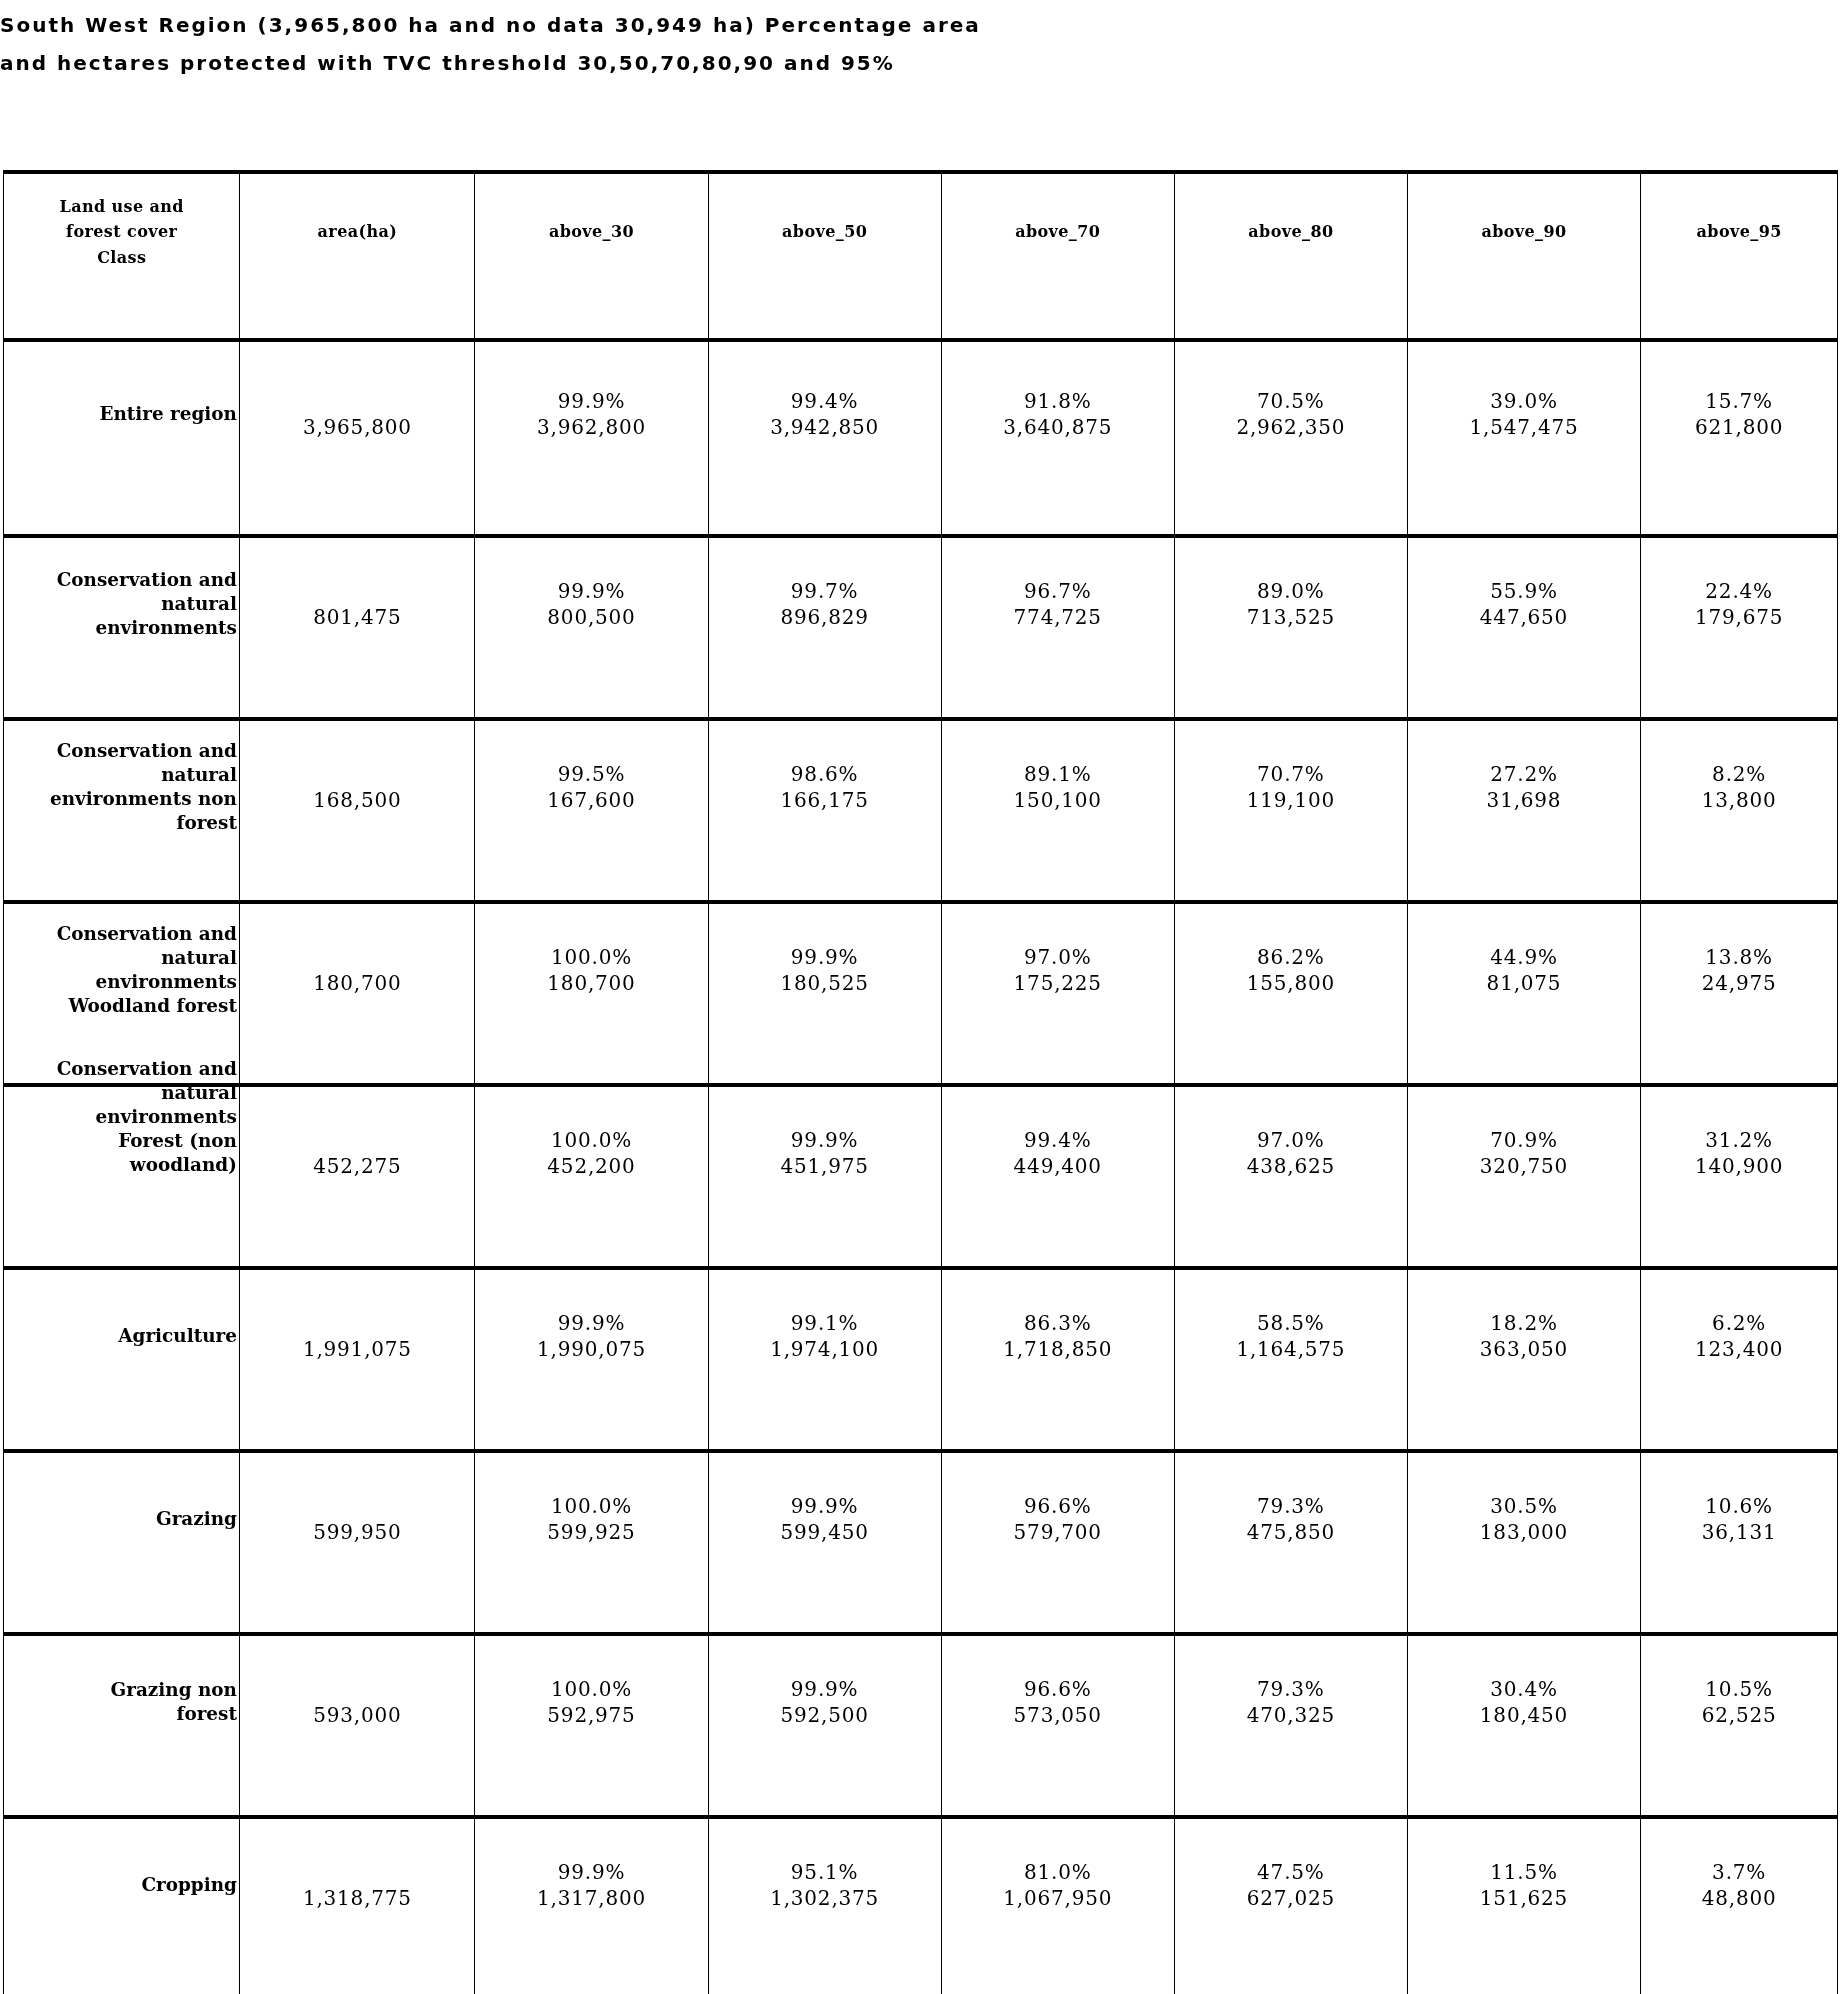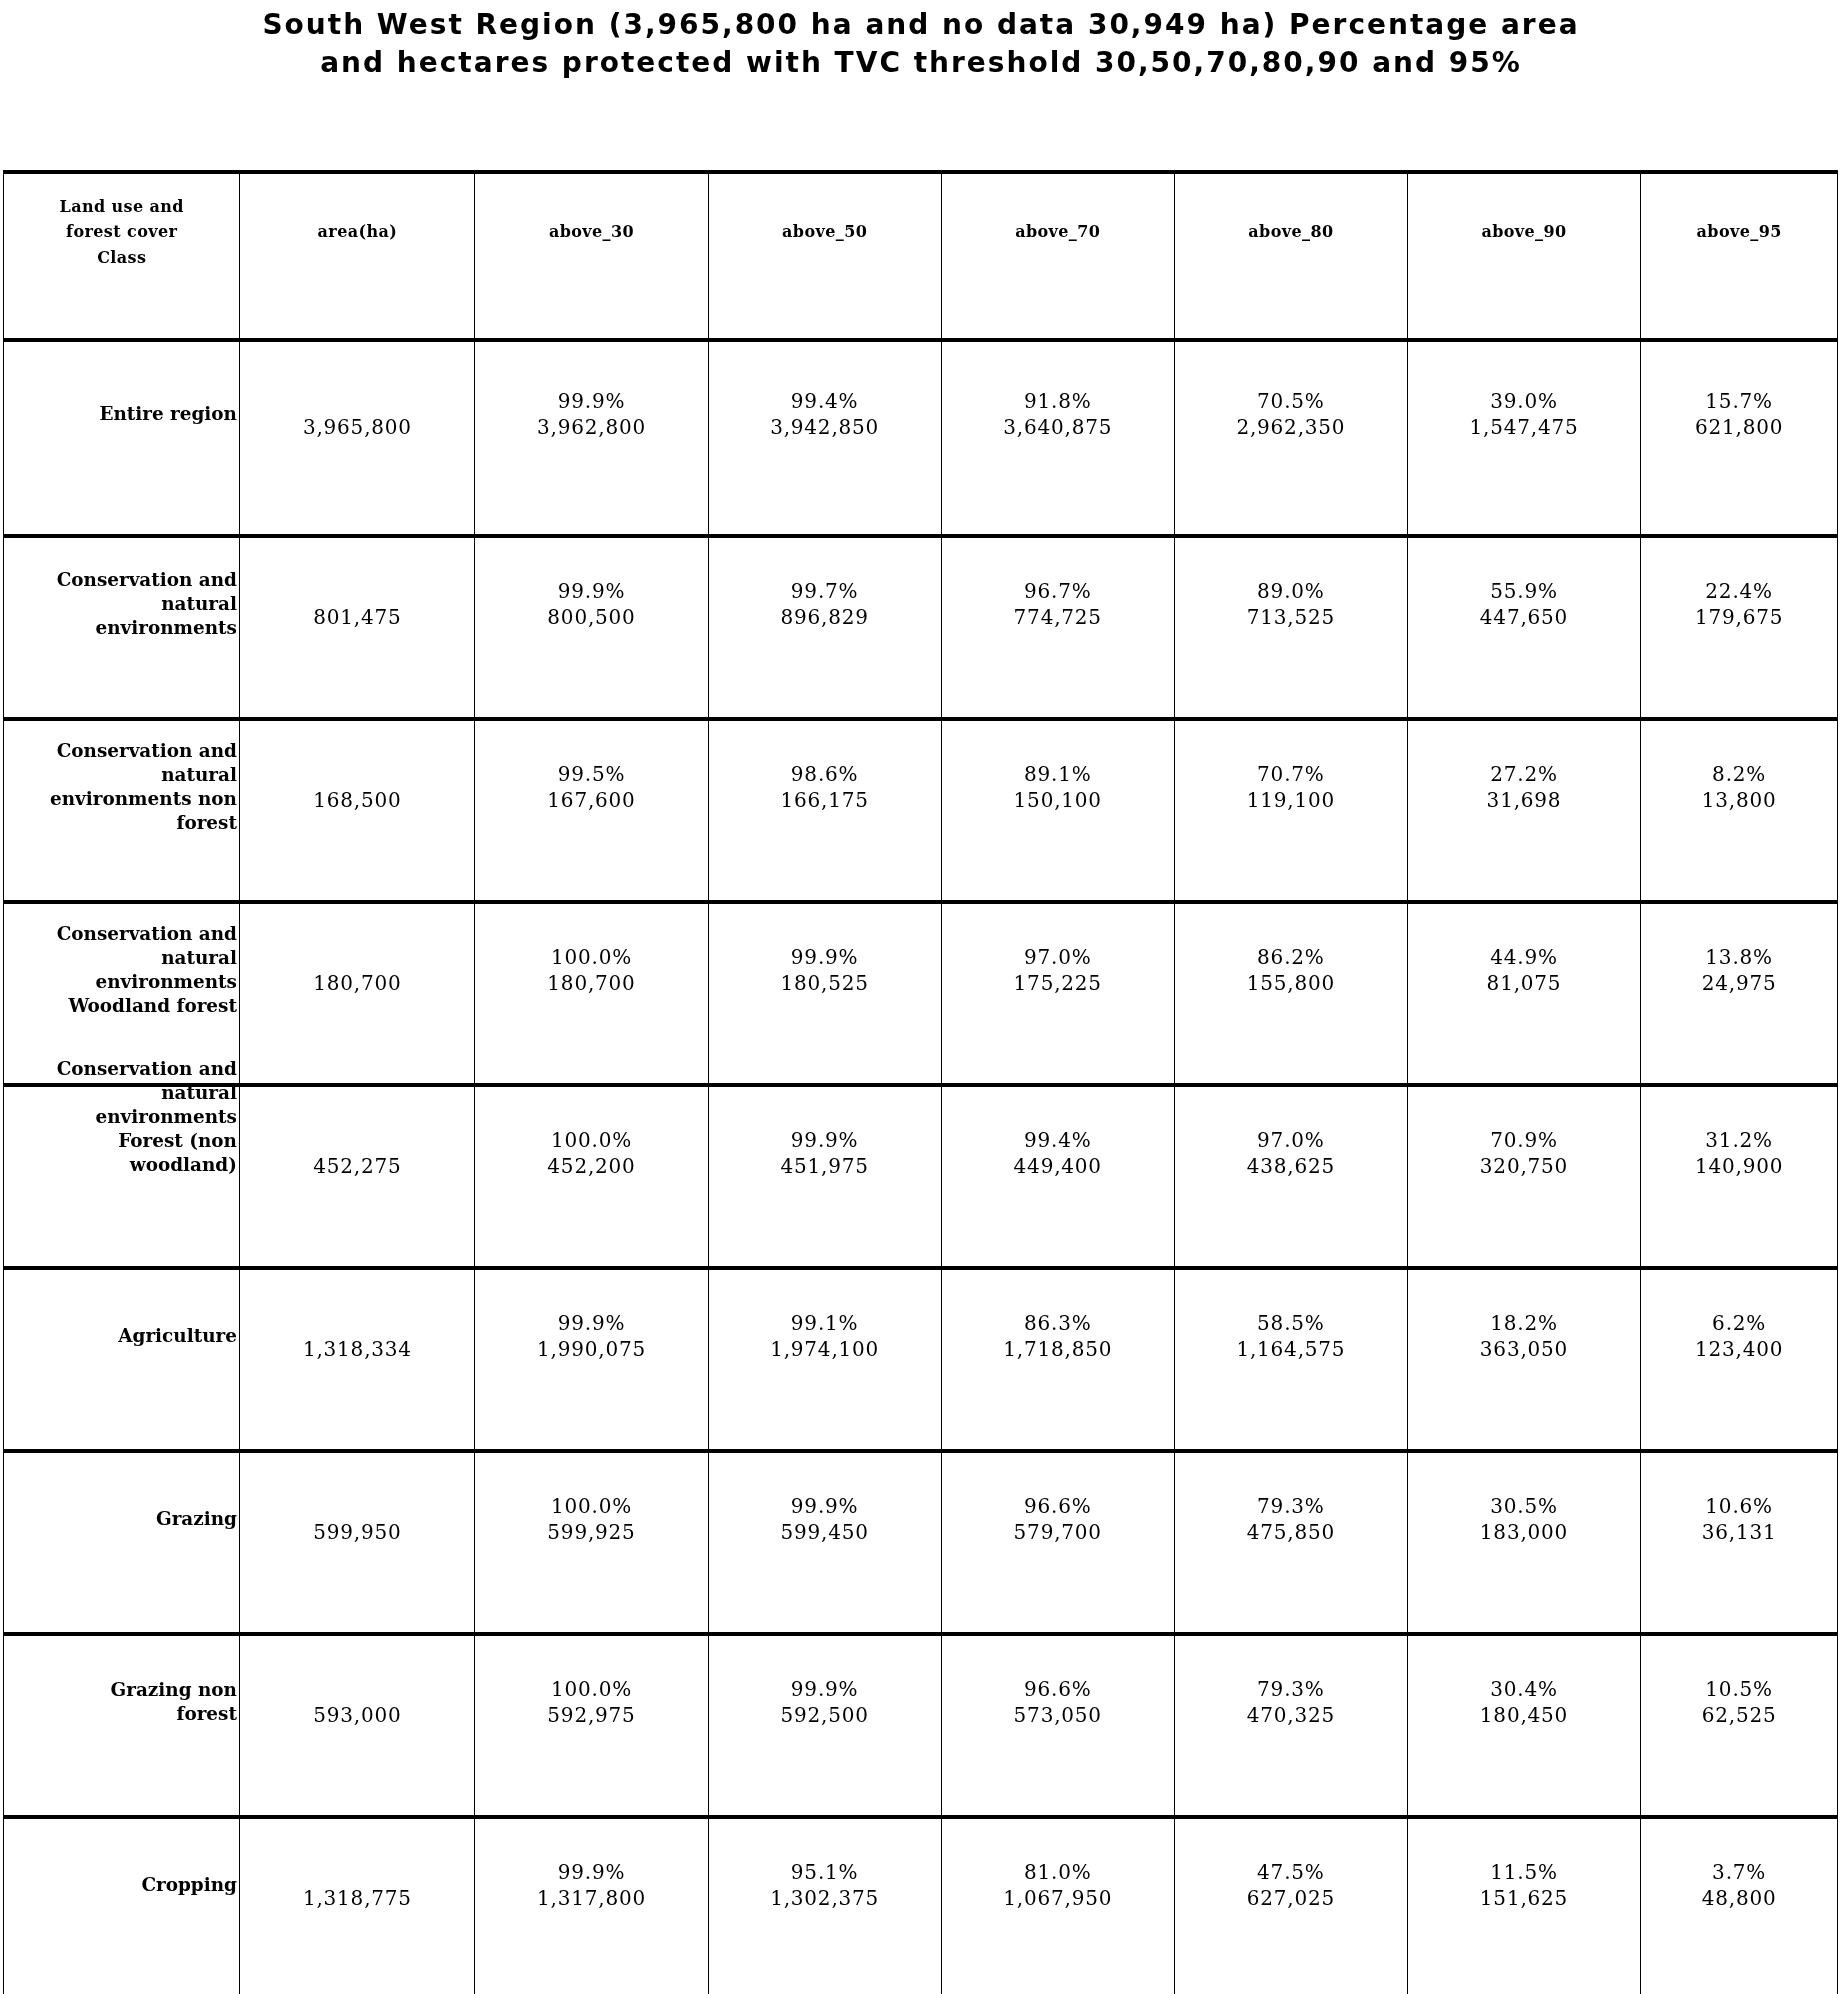--- a/index.html
+++ b/index.html
@@ -1,22 +1,22 @@
 <!DOCTYPE html>
 <html style="font-size:6.4px"><head>
 <meta charset="utf-8">
 <style>
   html,body{margin:0;padding:0;background:#fff;}
   body{width:1842px;height:2521px;position:relative;font-family:"DejaVu Serif",serif;color:#000;overflow:hidden;}
 
   
   .title{
-    position:absolute;top:5.6px;left:0;width:100%;text-align:center;
+    position:absolute;top:5.6px;left:0;width:100%;
     font-family:"DejaVu Sans",sans-serif;font-weight:bold;
-    font-size:28px;line-height:38px;letter-spacing:2px;white-space:pre-line;
+    font-size:20px;line-height:38px;letter-spacing:2px;white-space:pre-line;
   }
 
   
   table.data-table{
     position:absolute;top:170px;left:3.2px;width:1835px;
     border-collapse:collapse;table-layout:fixed;background:#fff;
   }
   .data-table th,.data-table td{
     border-left:1.6px solid #000;border-right:1.6px solid #000;
     border-top:4px solid #000;border-bottom:4px solid #000;
@@ -316,21 +316,21 @@
           </div>
         </td>
       </tr>
       <tr>
         <td>
           <div class="label">Agriculture</div>
         </td>
         <td>
           <div class="stack">
             <div class="pct"></div>
-            <div class="ha">1,318,334</div>
+            <div class="ha">1,991,075</div>
           </div>
         </td>
         <td>
           <div class="stack">
             <div class="pct">99.9%</div>
             <div class="ha">1,990,075</div>
           </div>
         </td>
         <td>
           <div class="stack">

